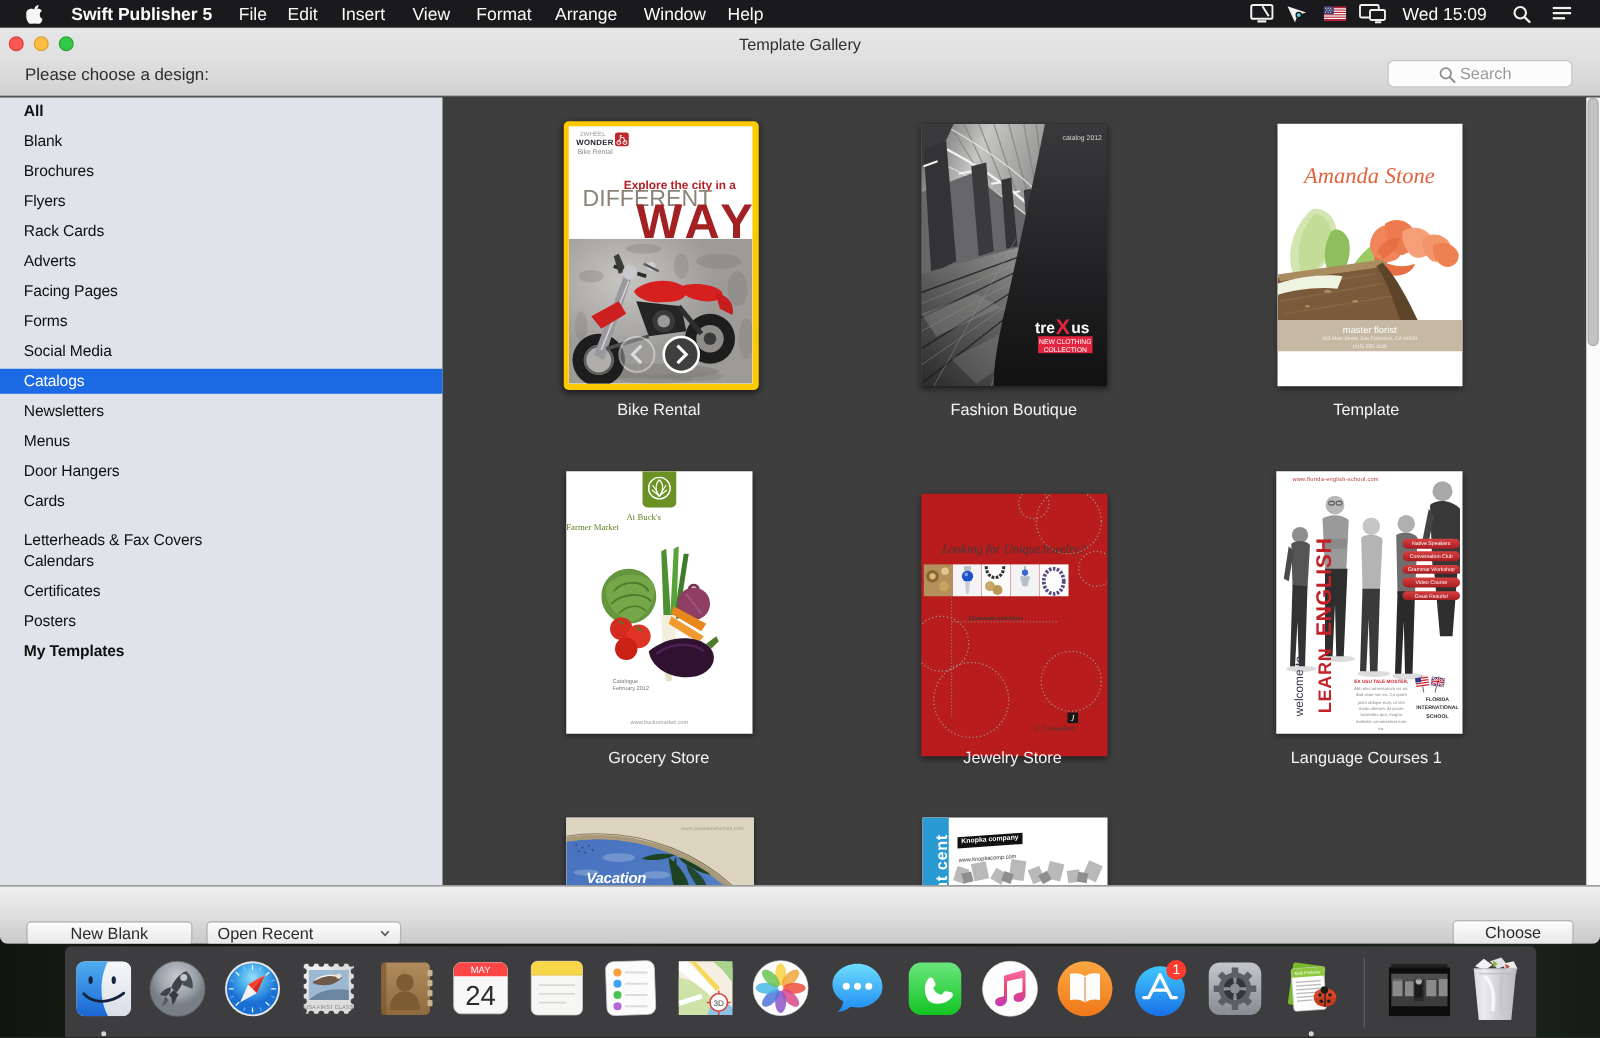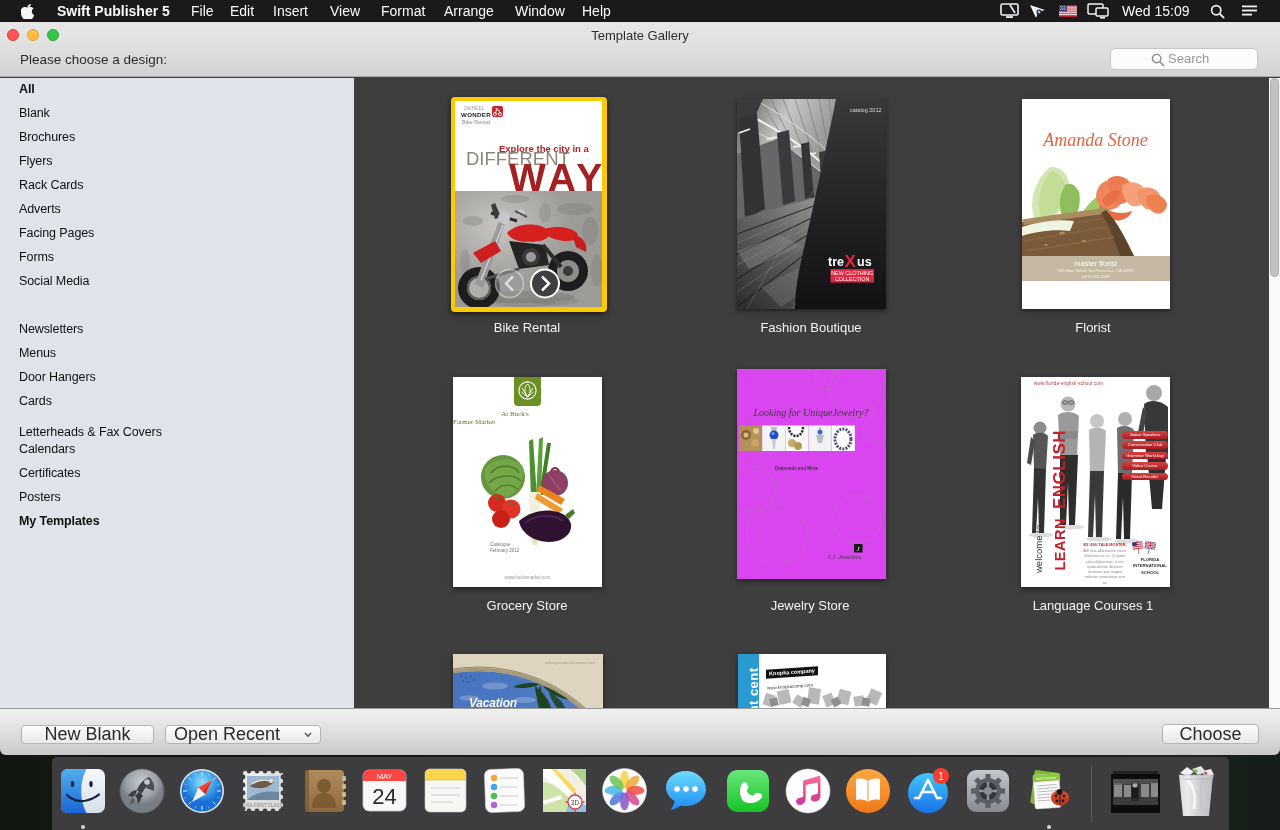--- a/index.html
+++ b/index.html
@@ -54,22 +54,22 @@
   #vthumb { position:absolute; left:1270px; top:56px; width:9px; height:199px; background:#c3c3c3; border:1px solid #ababab; border-radius:4.5px; }
 
   .card { position:absolute; background:#fff; box-shadow:0 2px 5px rgba(0,0,0,0.5); overflow:hidden; }
   .cardlabel { position:absolute; color:#f4f4f4; font-size:13px; text-align:center; width:220px; }
 
   
   #bottombar { position:absolute; left:0; top:686px; width:1280px; height:47px;
     background:linear-gradient(180deg,#f0f0f0 0%,#dfdfdf 50%,#c9c9c9 100%);
     border-top:1px solid #9b9b9b; }
   .btn { position:absolute; height:19px; background:linear-gradient(180deg,#fdfdfd,#f2f2f2 50%,#e9e9e9);
-    border:1px solid #b4b4b4; border-radius:4px; font-size:18px; color:#2a2a2a;
-    text-align:center; line-height:17px; }
+    border:1px solid #b4b4b4; border-radius:4px; font-size:13px; color:#2a2a2a;
+    text-align:center; line-height:17px;margin-top:12px; }
 
   
   #dock { left:52px; top:757px; width:1177px; height:73px; background:rgba(63,62,65,0.97);
     border-radius:5px 5px 0 0; }
   .ddot { position:absolute; top:825px; width:4px; height:4px; border-radius:50%; background:#d4d4d4; }
 </style>
 </head>
 <body>
   <div id="desktop" class="abs"></div>
 
@@ -156,20 +156,21 @@
     <div id="sidebar">
       <div class="sitem" style="top:1px;font-weight:bold;">All</div>
       <div class="sitem" style="top:25px;">Blank</div>
       <div class="sitem" style="top:49px;">Brochures</div>
       <div class="sitem" style="top:73px;">Flyers</div>
       <div class="sitem" style="top:97px;">Rack Cards</div>
       <div class="sitem" style="top:121px;">Adverts</div>
       <div class="sitem" style="top:145px;">Facing Pages</div>
       <div class="sitem" style="top:169px;">Forms</div>
       <div class="sitem" style="top:193px;">Social Media</div>
+      <div class="sitem sel" style="top:217px;">Catalogs</div>
       <div class="sitem" style="top:241px;">Newsletters</div>
       <div class="sitem" style="top:265px;">Menus</div>
       <div class="sitem" style="top:289px;">Door Hangers</div>
       <div class="sitem" style="top:313px;">Cards</div>
       <div class="sitem" style="top:344px;text-align:center;">Letterheads &amp; Fax Covers</div>
       <div class="sitem" style="top:361px;">Calendars</div>
       <div class="sitem" style="top:385px;">Certificates</div>
       <div class="sitem" style="top:409px;">Posters</div>
       <div class="sitem" style="top:433px;font-weight:bold;">My Templates</div>
     </div>
@@ -365,21 +366,21 @@
           <ellipse cx="62" cy="80" rx="2.4" ry="1"></ellipse>
           <ellipse cx="24" cy="84" rx="2" ry="1"></ellipse>
         </g>
         <path d="M0,66 C18,60 38,58 52,60 L48,70 C32,68 12,71 0,75 Z" fill="#eef4e0"></path>
       </svg>
       <div style="position:absolute;left:0;top:157px;width:148.5px;height:25px;background:#c5b9a4;"></div>
       <div style="position:absolute;left:0;top:160px;width:148.5px;text-align:center;font-size:7.5px;color:#fff;">master florist</div>
       <div style="position:absolute;left:0;top:169px;width:148.5px;text-align:center;font-size:4px;color:#f4f0e8;">943 Main Street, San Francisco, CA 94939</div>
       <div style="position:absolute;left:0;top:175px;width:148.5px;text-align:center;font-size:4px;color:#f4f0e8;">(415) 555-1048</div>
     </div>
-    <div class="cardlabel" style="left:983px;top:298px;">Florist</div>
+    <div class="cardlabel" style="left:983px;top:298px;">Template</div>
 
     <div class="card" style="left:453px;top:355px;width:149px;height:210px;">
       <div style="position:absolute;left:61px;top:0;width:27px;height:29px;background:#6b9124;border-radius:0 0 4px 4px;"></div>
       <svg style="position:absolute;left:65px;top:4px;" width="19" height="19" viewBox="0 0 19 19">
         <circle cx="9.5" cy="9.5" r="8.6" fill="none" stroke="#fff" stroke-width="1.1"></circle>
         <g fill="none" stroke="#fff" stroke-width="0.9">
           <path d="M9.5,3 C6,6 6,12 9.5,16 C13,12 13,6 9.5,3 Z"></path>
           <path d="M4,7 C6,10 8,13 9.5,16 M15,7 C13,10 11,13 9.5,16"></path>
           <path d="M3.5,11 C6,13 8,14.5 9.5,16 M15.5,11 C13,13 11,14.5 9.5,16"></path>
         </g>
@@ -417,21 +418,21 @@
         <path d="M38,84 C52,72 74,70 86,80 C94,88 90,100 76,104 C58,108 40,98 38,84 Z" fill="#2e1230"></path>
         <path d="M44,86 C54,78 72,76 82,84" stroke="#57265c" stroke-width="2" fill="none" opacity="0.8"></path>
         <path d="M84,78 L92,72 L94,76 L88,82 Z" fill="#4e7a2c"></path>
       </svg>
       <div style="position:absolute;left:37px;top:165px;font-size:4.5px;color:#777;">Catalogue</div>
       <div style="position:absolute;left:37px;top:171px;font-size:4.5px;color:#777;">February 2012</div>
       <div style="position:absolute;left:0;top:198px;width:149px;text-align:center;font-size:4.5px;color:#999;">www.bucksmarket.com</div>
     </div>
     <div class="cardlabel" style="left:417px;top:576px;">Grocery Store</div>
 
-    <div class="card" style="left:737px;top:347px;width:149px;height:210px;background:#d946ef;">
+    <div class="card" style="left:737px;top:373px;width:149px;height:210px;background:#b91c1c;">
       <svg width="149" height="210" viewBox="0 0 149 210">
         <g fill="none" stroke="#9a958c" stroke-width="1" stroke-dasharray="1,2">
           <circle cx="118" cy="22" r="26"></circle>
           <circle cx="140" cy="60" r="14"></circle>
           <circle cx="16" cy="120" r="22"></circle>
           <circle cx="40" cy="165" r="30"></circle>
           <circle cx="120" cy="150" r="24"></circle>
           <circle cx="90" cy="8" r="12"></circle>
         </g>
         <g fill="none" stroke="#8f8a81" stroke-width="0.8" stroke-dasharray="1,1.6">

